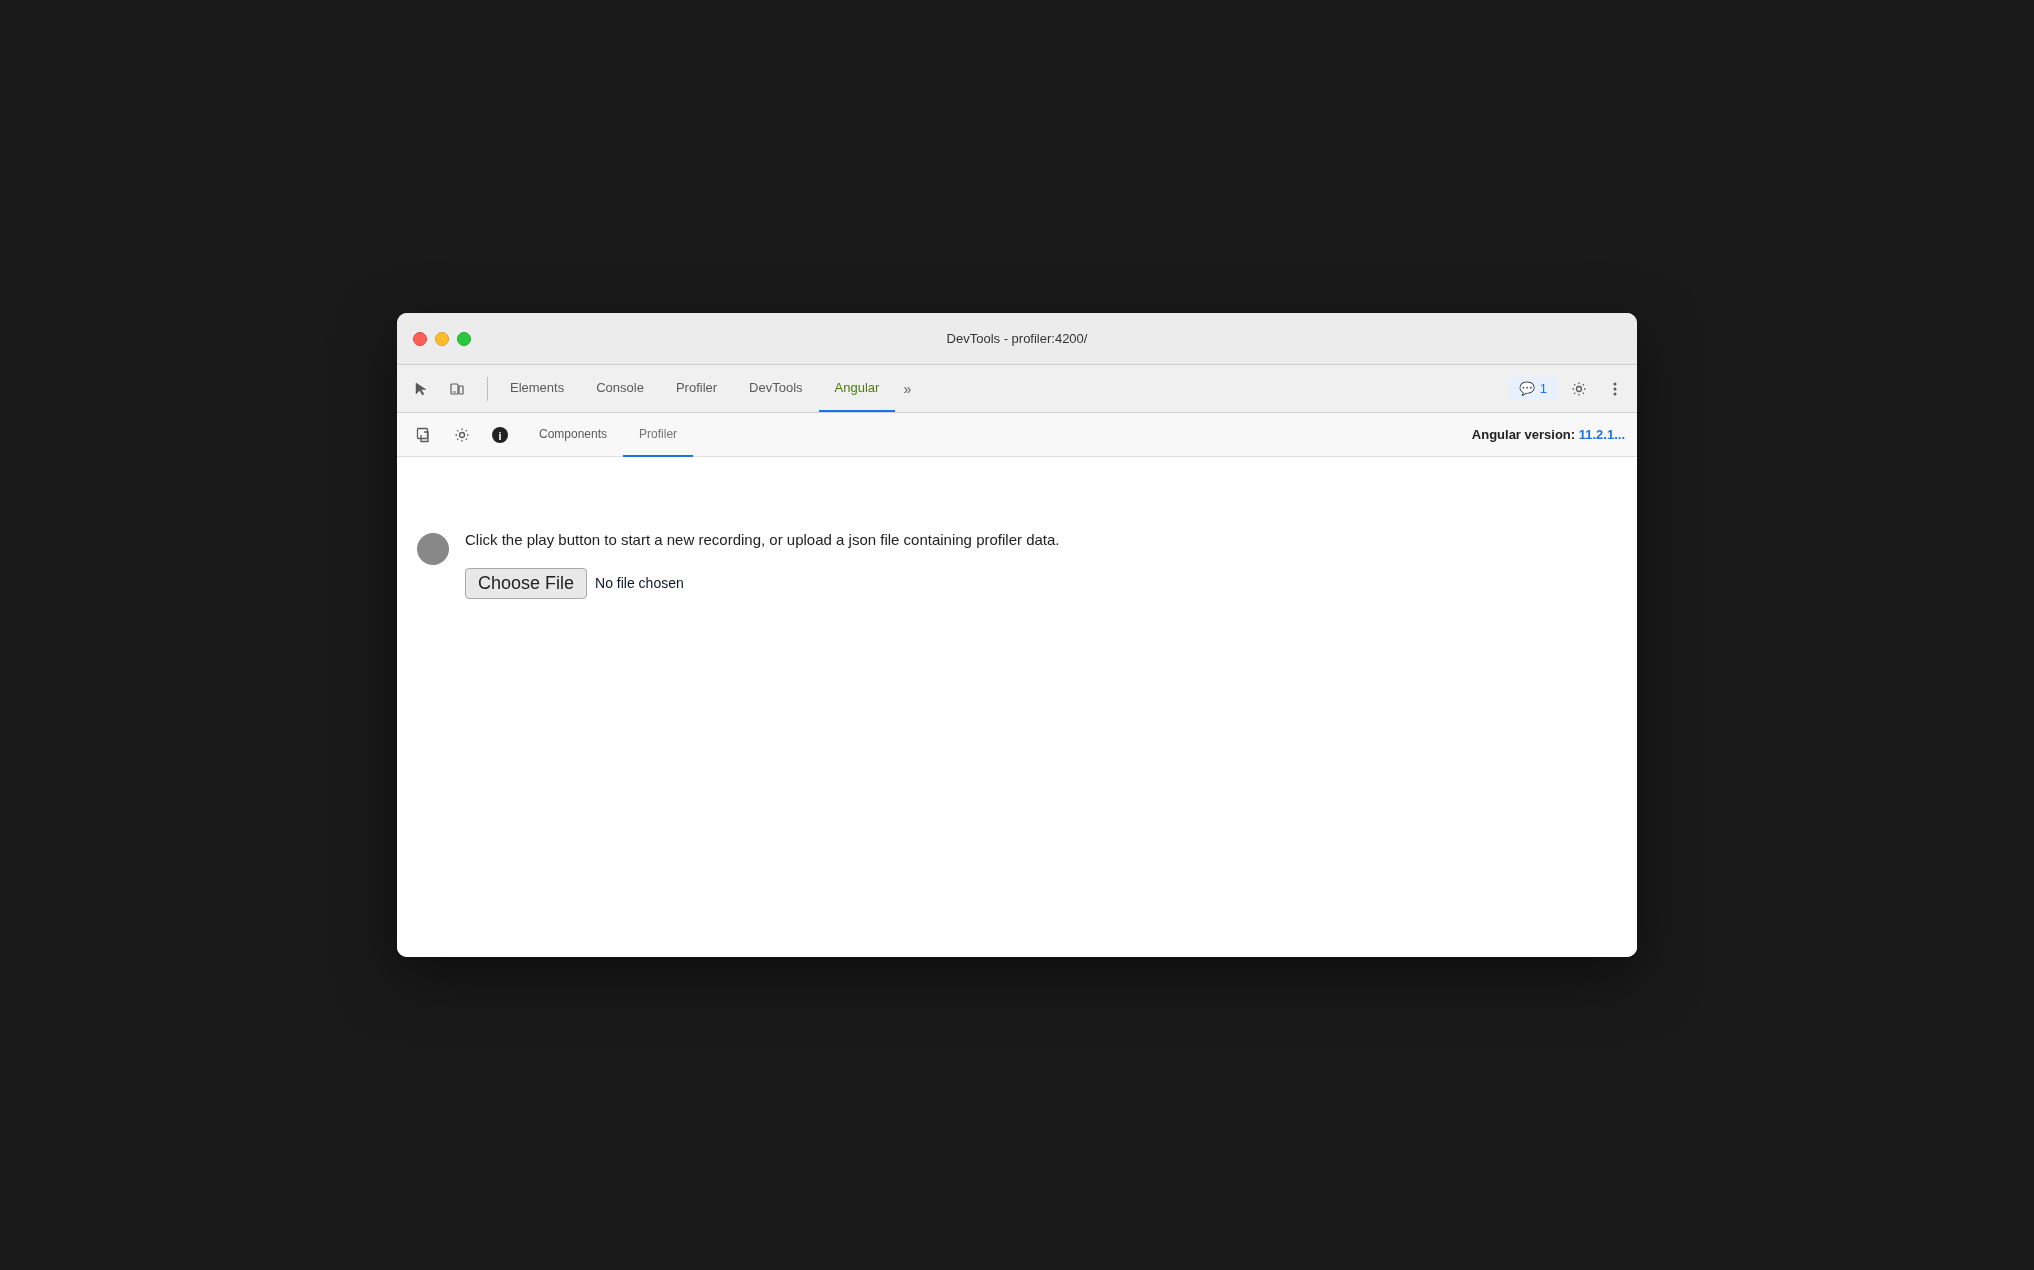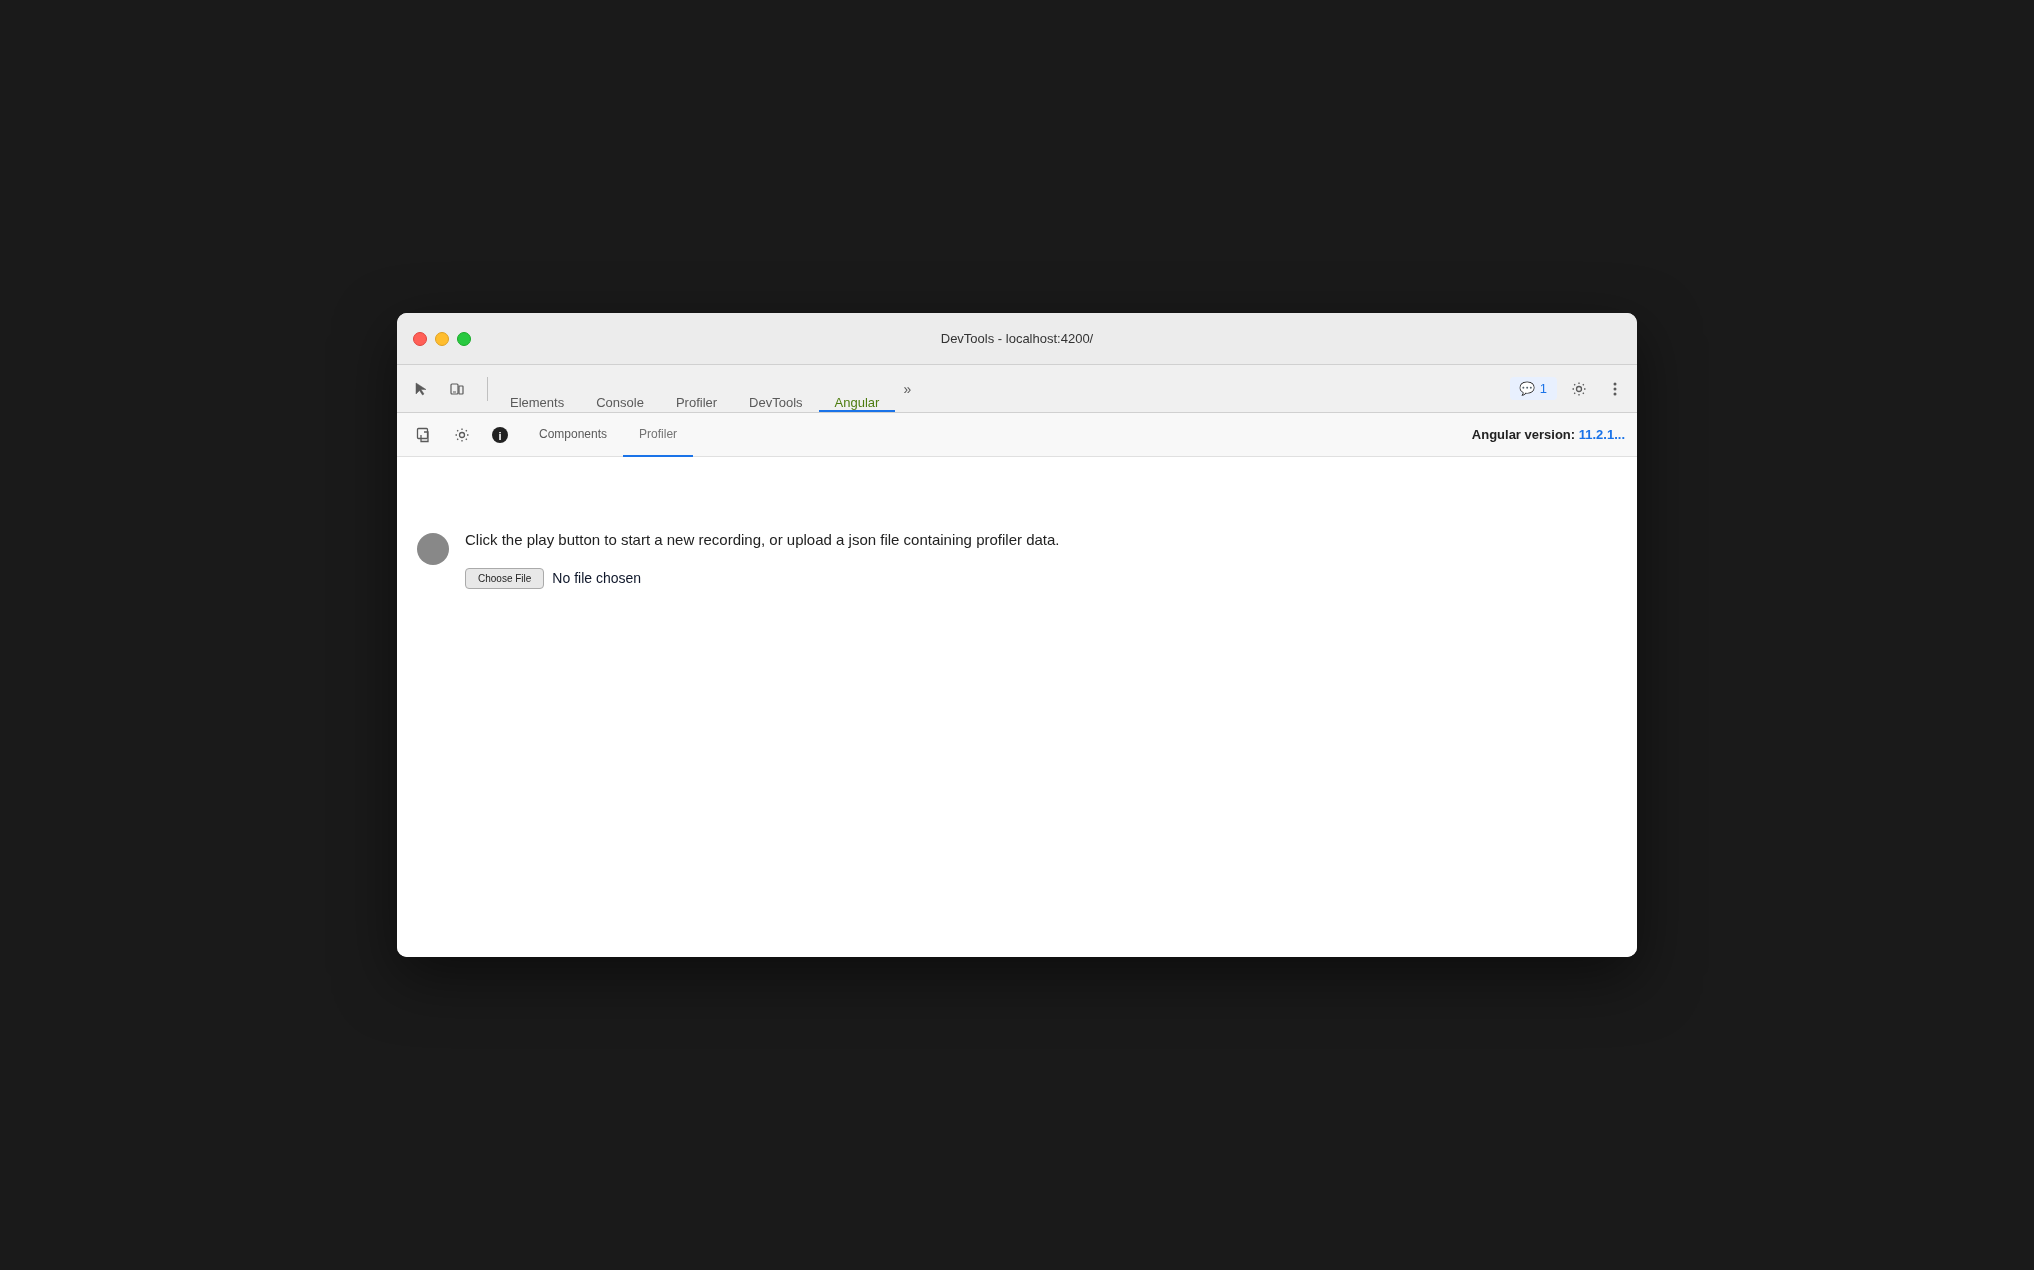--- a/index.html
+++ b/index.html
@@ -96,21 +96,21 @@
       display: flex;
       align-items: center;
       flex: 1;
       height: 100%;
     }
 
     .toolbar-tab {
       padding: 0 16px;
       height: 100%;
       display: flex;
-      align-items: flex-end;
+      align-items: center;
       font-size: 13px;
       color: #5a5a5a;
       cursor: pointer;
       border-bottom: 2px solid transparent;
       white-space: nowrap;
     }
     .toolbar-tab.active {
       color: #4d7c0f;
       border-bottom: 2px solid #1a73e8;
     }
@@ -256,21 +256,21 @@
       display: flex;
       align-items: center;
       gap: 8px;
     }
 
     .choose-file-btn {
       padding: 4px 12px;
       background: #e8e8e8;
       border: 1px solid #aaa;
       border-radius: 4px;
-      font-size: 10px;
+      font-size: 18px;
       color: #222;
       cursor: pointer;
       font-family: inherit;
     }
 
     .no-file-label {
       font-size: 14px;
       color: #0f172a;
     }
 
@@ -287,21 +287,21 @@
 <body>
 
 <div class="window">
 
   <div class="title-bar">
     <div class="traffic-lights">
       <div class="traffic-light close"></div>
       <div class="traffic-light minimize"></div>
       <div class="traffic-light maximize"></div>
     </div>
-    <div class="title-bar-title">DevTools - localhost:4200/</div>
+    <div class="title-bar-title">DevTools - profiler:4200/</div>
   </div>
 
   <div class="devtools-toolbar">
     <div class="toolbar-icons">
       <div class="toolbar-icon-btn">
         <svg class="svg-icon" viewBox="0 0 16 16">
           <path d="M3 2 L3 13 L6.5 9.5 L9.5 14 L11 13 L8 8.5 L13 8.5 Z" stroke="#5a5a5a" fill="#5a5a5a" stroke-width="0.5"></path>
         </svg>
       </div>
       <div class="toolbar-icon-btn">

